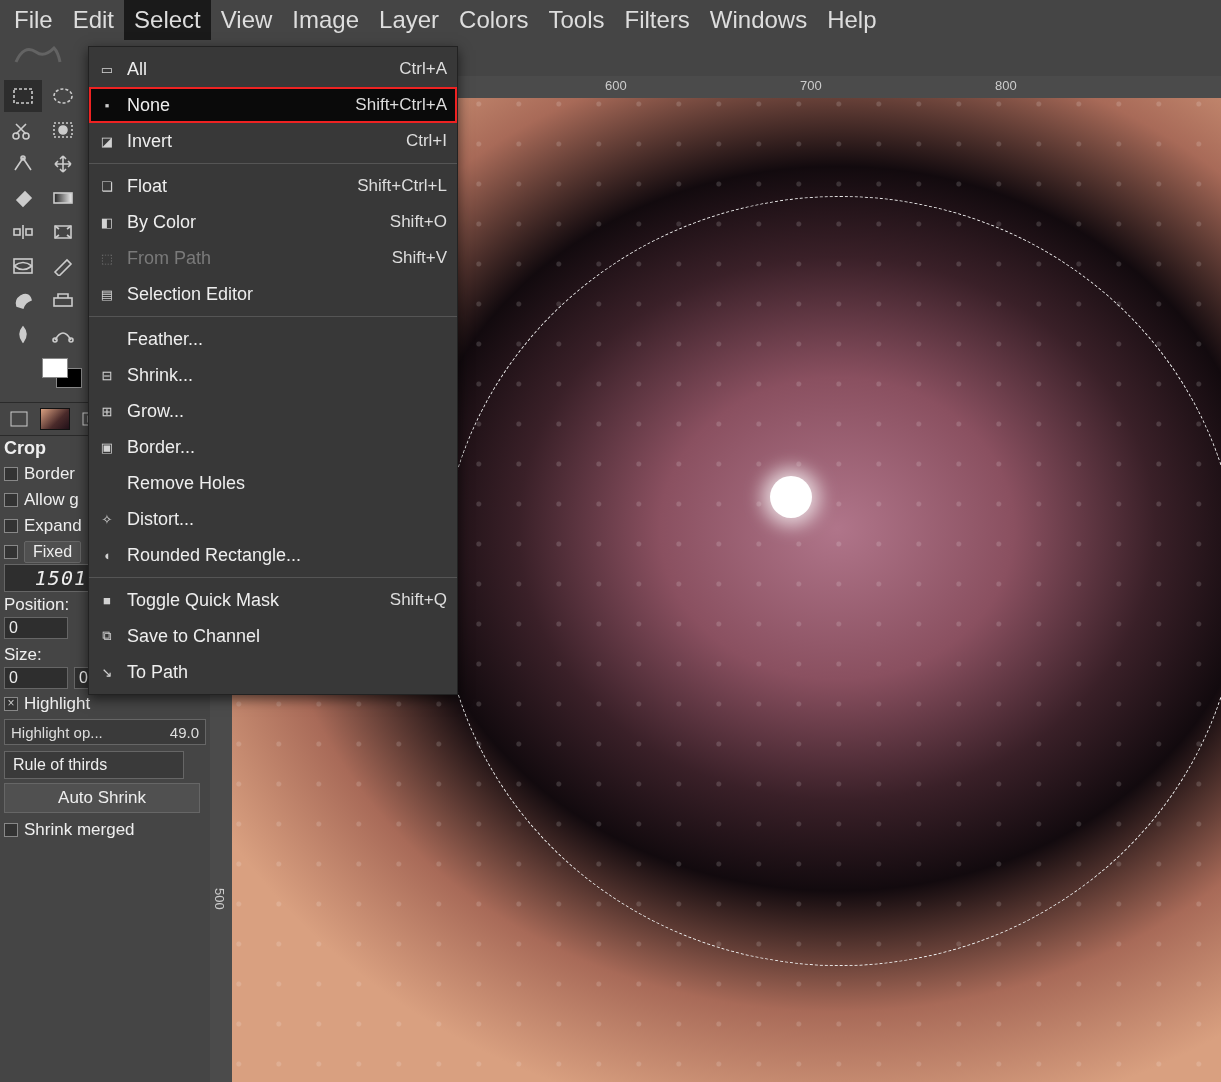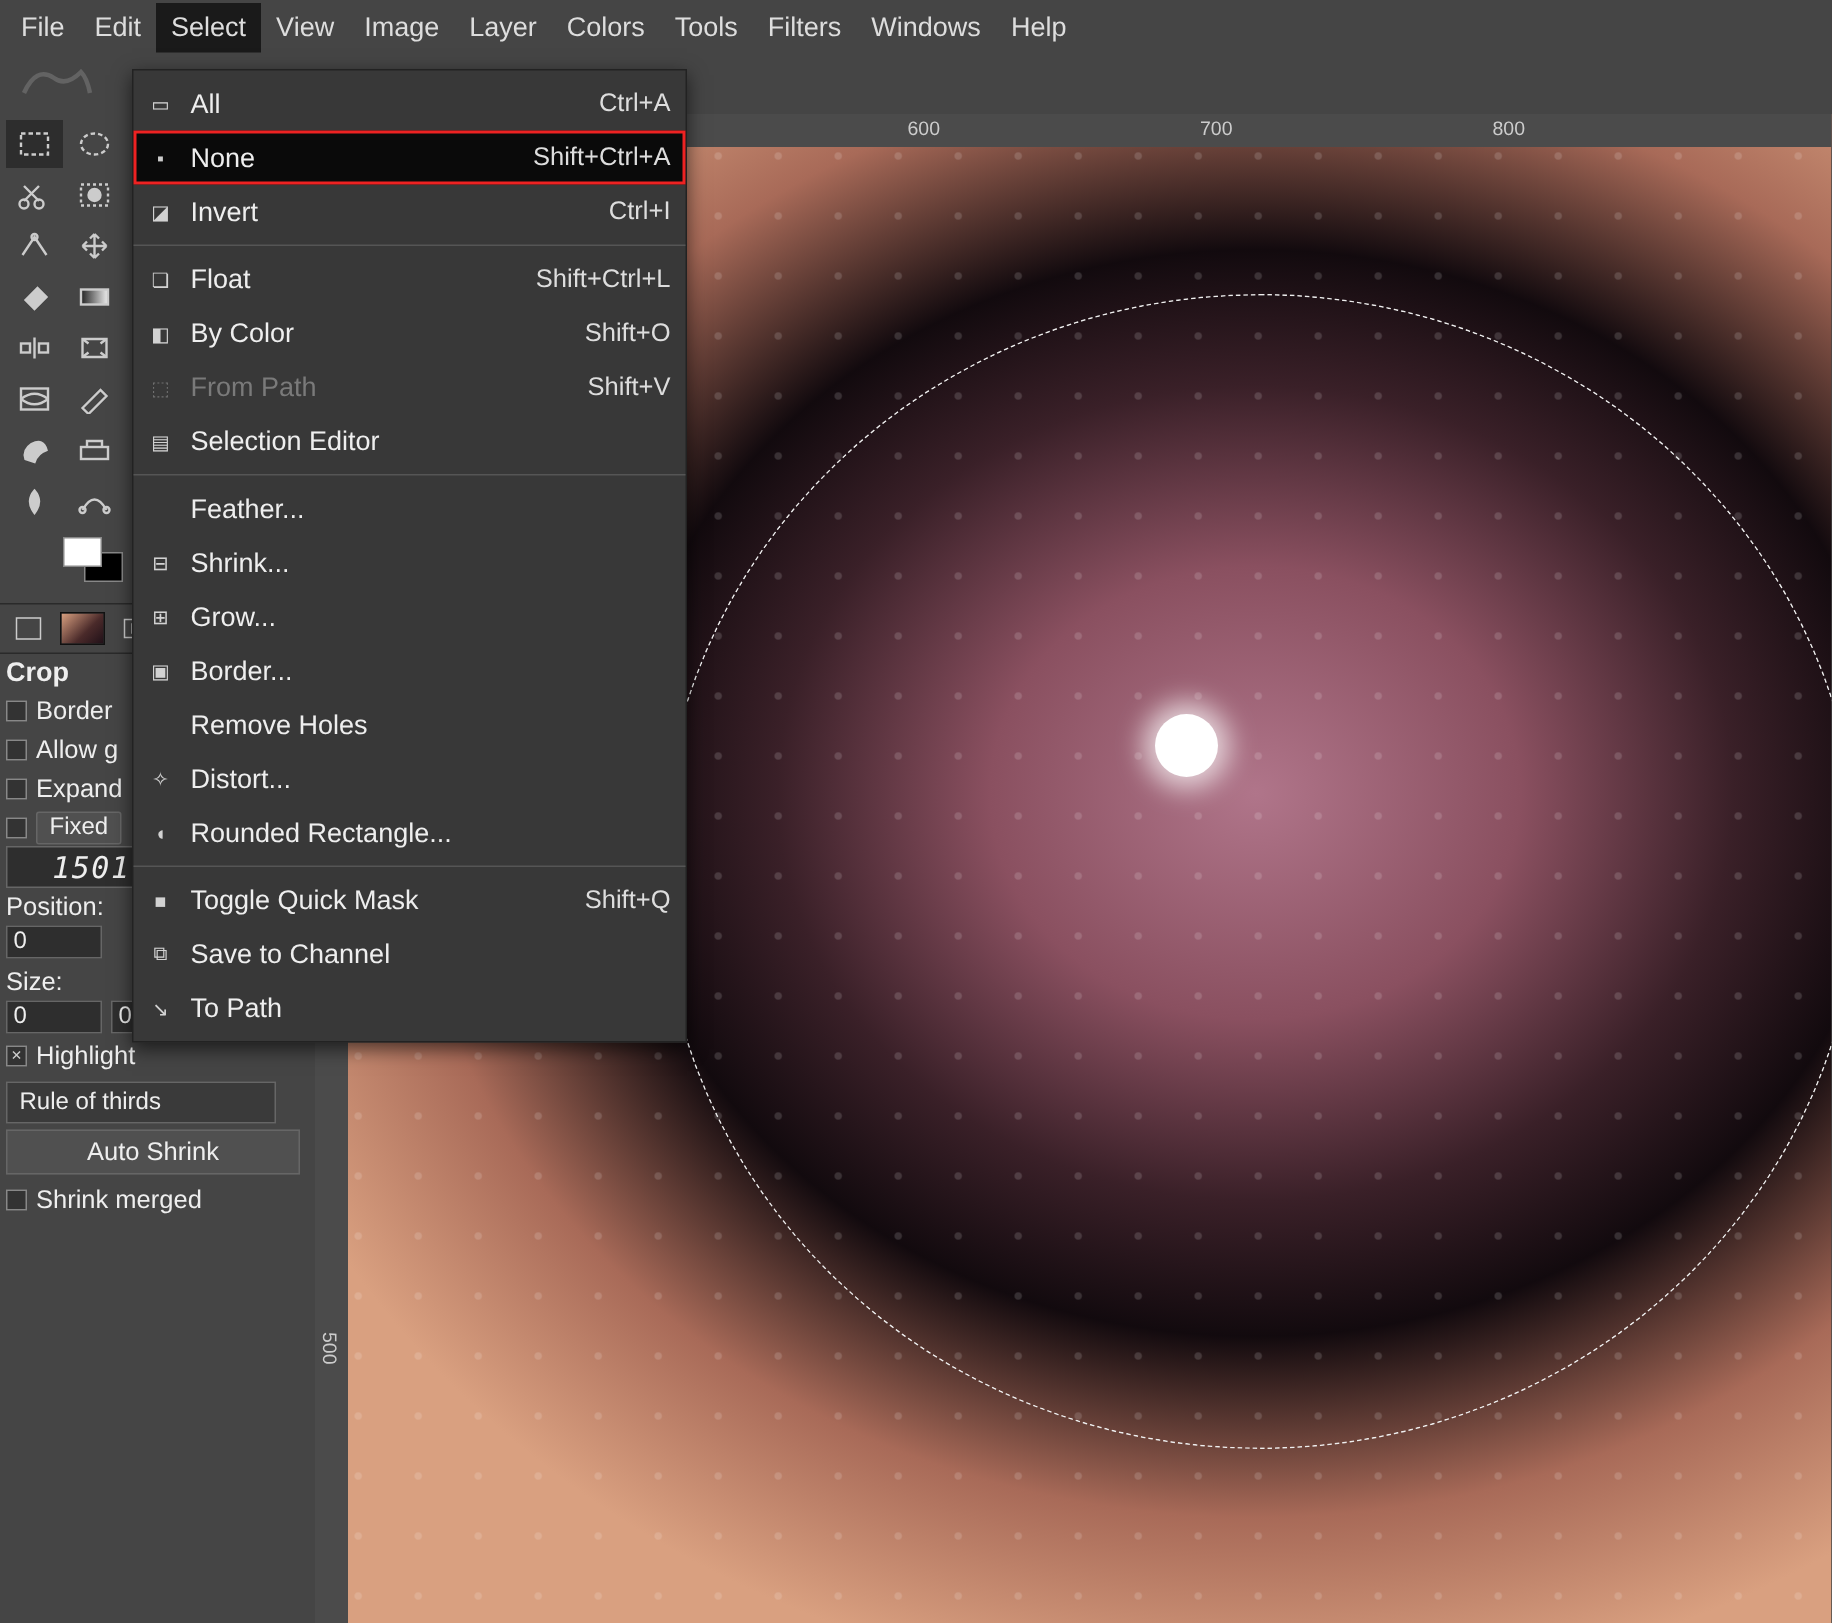--- a/index.html
+++ b/index.html
@@ -1,18 +1,18 @@
 <!DOCTYPE html>
 <html><head>
 <meta charset="utf-8">
 <style>
 * { margin: 0; padding: 0; box-sizing: border-box; font-family: "Segoe UI", sans-serif; }
 body { background: #454545; color: #ddd; width: 1221px; height: 1082px; overflow: hidden; position: relative; }
 
-.menubar { display: flex; background: #454545; height: 36px; align-items: center; font-size: 18px; padding-left: 4px; }
+.menubar { display: flex; background: #454545; height: 36px; align-items: flex-start; font-size: 24px; padding-left: 4px; }
 .menubar .mi { padding: 6px 10px; cursor: pointer; }
 .menubar .mi.active { background: #1a1a1a; }
 
 .left-col { position: absolute; left: 0; top: 36px; width: 210px; }
 
 .toolbox-logo { height: 38px; display:flex; align-items:center; padding-left:14px;}
 .toolbox-logo svg { opacity:.6 }
 
 .toolbox { display: grid; grid-template-columns: 38px 38px; gap: 2px; padding: 6px 4px 4px 4px; width: 86px;}
 .toolbox .tb { width:38px; height:32px; display:flex; align-items:center; justify-content:center; }
@@ -240,20 +240,27 @@
       </div>
     <div class="label">Size:</div>
     <div class="pair">
       <input value="0" style="">
       <input value="0" style="">
     </div>
     <div class="row">
         <span class="chk on"></span>
         <span>Highlight</span>
       </div>
+    <div class="slider-row">
+      <div class="slider">
+        <div class="fill" style="width:49%"></div>
+        <span class="t">Highlight op...</span>
+        <span class="v">49.0</span>
+      </div>
+    </div>
     <div class="combo">Rule of thirds</div>
     <div class="bigbtn">Auto Shrink</div>
     <div class="row">
         <span class="chk"></span>
         <span>Shrink merged</span>
       </div>
   </div>
 </div>
 
 <div class="menu" id="select-menu">

